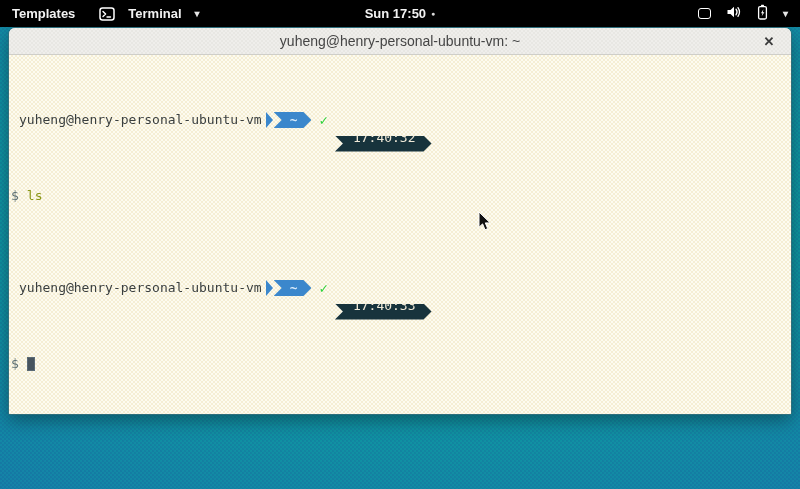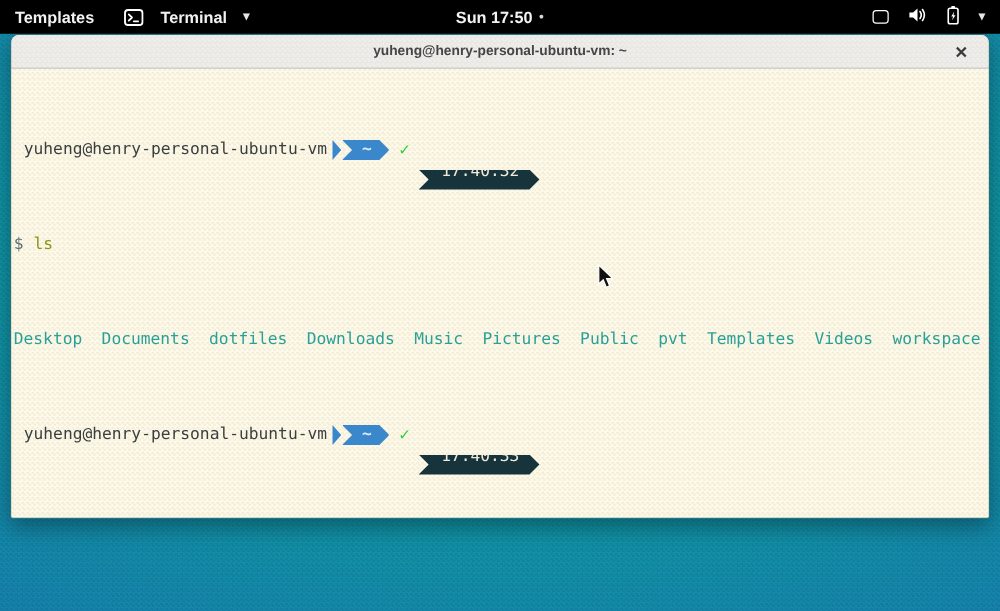--- a/index.html
+++ b/index.html
@@ -48,21 +48,21 @@
   }
   .titlebar {
     height:27px; flex:0 0 27px;
     background:#ecebe7;
     background-image:repeating-conic-gradient(#efeeeb 0% 25%, #e8e7e3 0% 50%);
     background-size:4px 4px;
     border-bottom:1px solid #cfcec9;
     display:flex; align-items:center; justify-content:center;
     position:relative;
   }
-  .title { font-size:11px; font-weight:700; color:#454545; }
+  .title { font-size:14px; font-weight:400; color:#454545; }
   .close-btn {
     position:absolute; right:11px; top:0; height:27px; width:22px;
     display:flex; align-items:center; justify-content:center;
     color:#3a3a3a; font-size:13px; font-weight:700; cursor:pointer;
   }
   .term-body {
     flex:1;
     background:#faf5e2;
     background-image:repeating-conic-gradient(#f5eed4 0% 25%, #fdfbf0 0% 50%);
     background-size:4px 4px;
@@ -157,33 +157,20 @@
       <span class="pl-seg pl-blue"><span>~</span></span>
       <span class="check">✓</span>
       <span class="pl-seg pl-dark"><span>17:40:32</span></span>
     </div>
 
     <div class="tline">
       <span class="dollar">$</span>
       <span class="cmd">ls</span>
     </div>
 
-    <div class="tline dirline">
-      <span class="dir">Desktop</span>
-      <span class="dir">Documents</span>
-      <span class="dir">dotfiles</span>
-      <span class="dir">Downloads</span>
-      <span class="dir">Music</span>
-      <span class="dir">Pictures</span>
-      <span class="dir">Public</span>
-      <span class="dir">pvt</span>
-      <span class="dir">Templates</span>
-      <span class="dir">Videos</span>
-      <span class="dir">workspace</span>
-    </div>
 
     <div class="tline">
       <span class="hostname">yuheng@henry-personal-ubuntu-vm</span>
       <span class="tri-blue"></span>
       <span class="pl-seg pl-blue"><span>~</span></span>
       <span class="check">✓</span>
       <span class="pl-seg pl-dark"><span>17:40:33</span></span>
     </div>
 
     <div class="tline">

